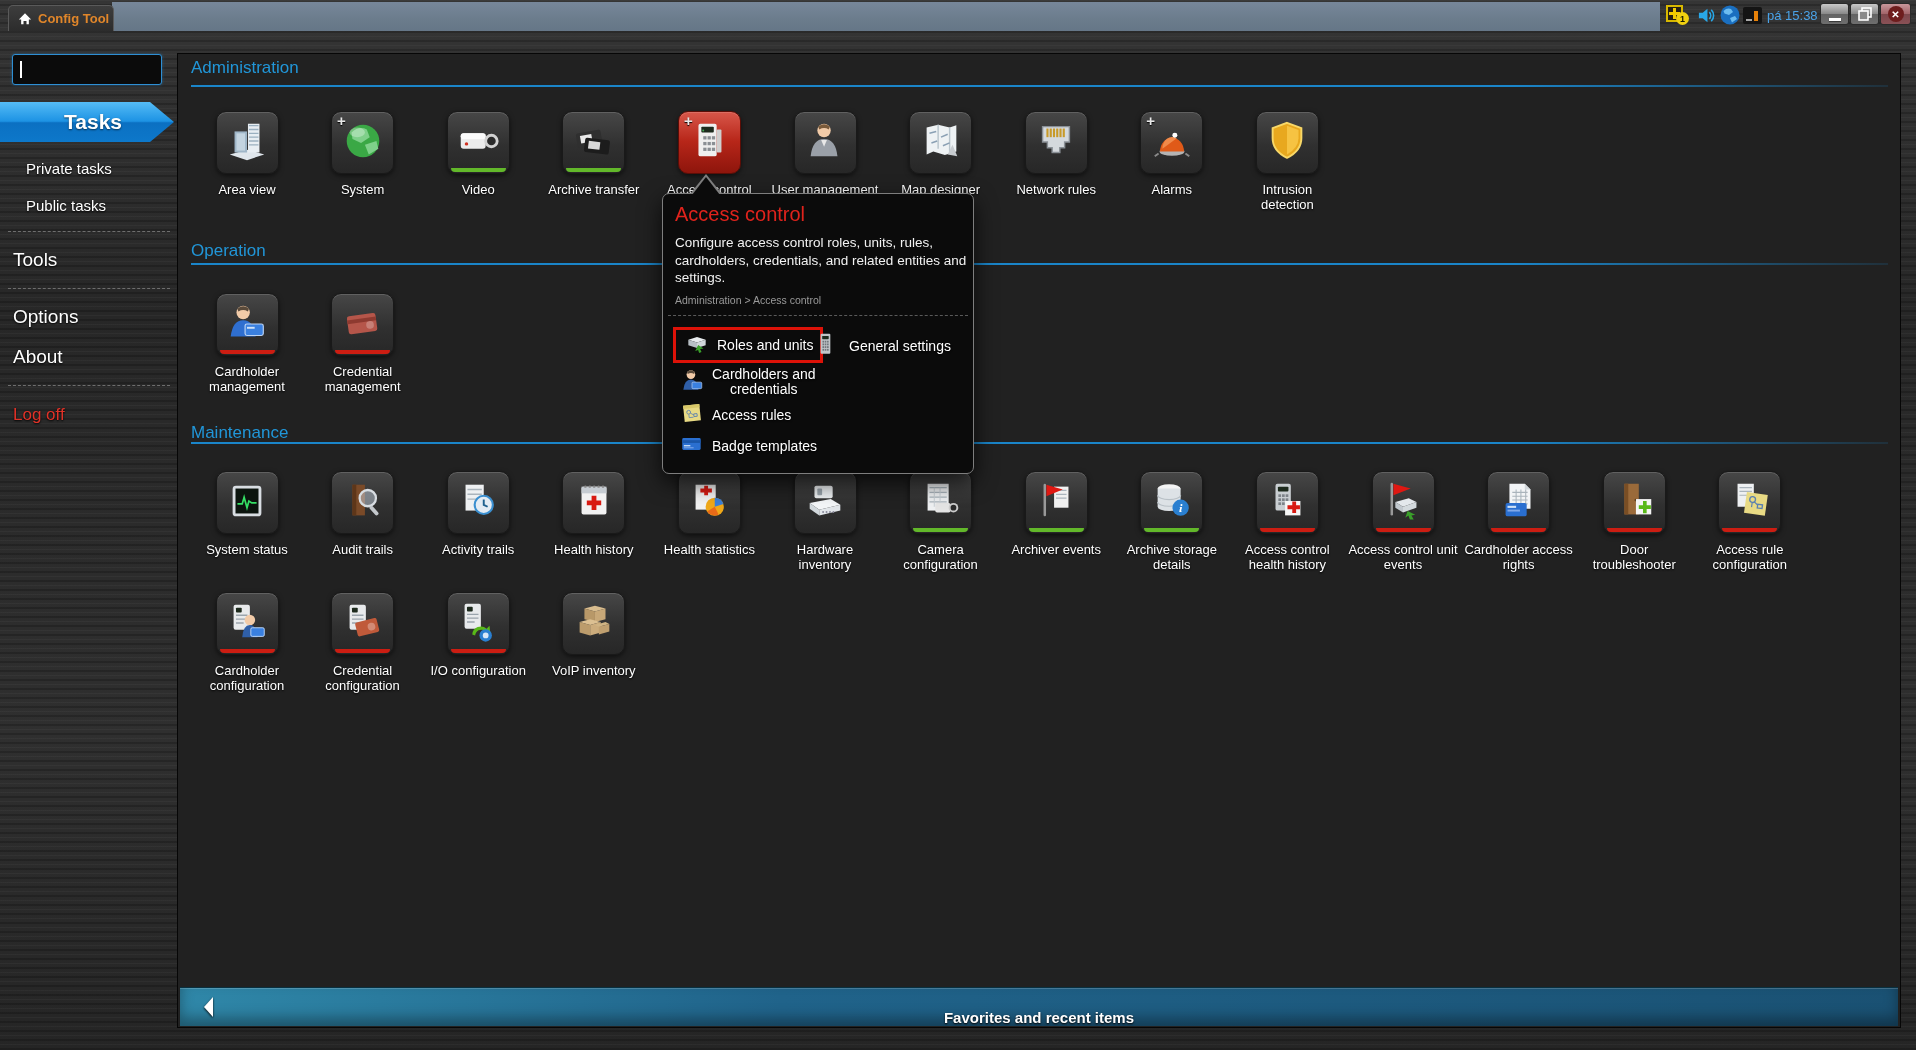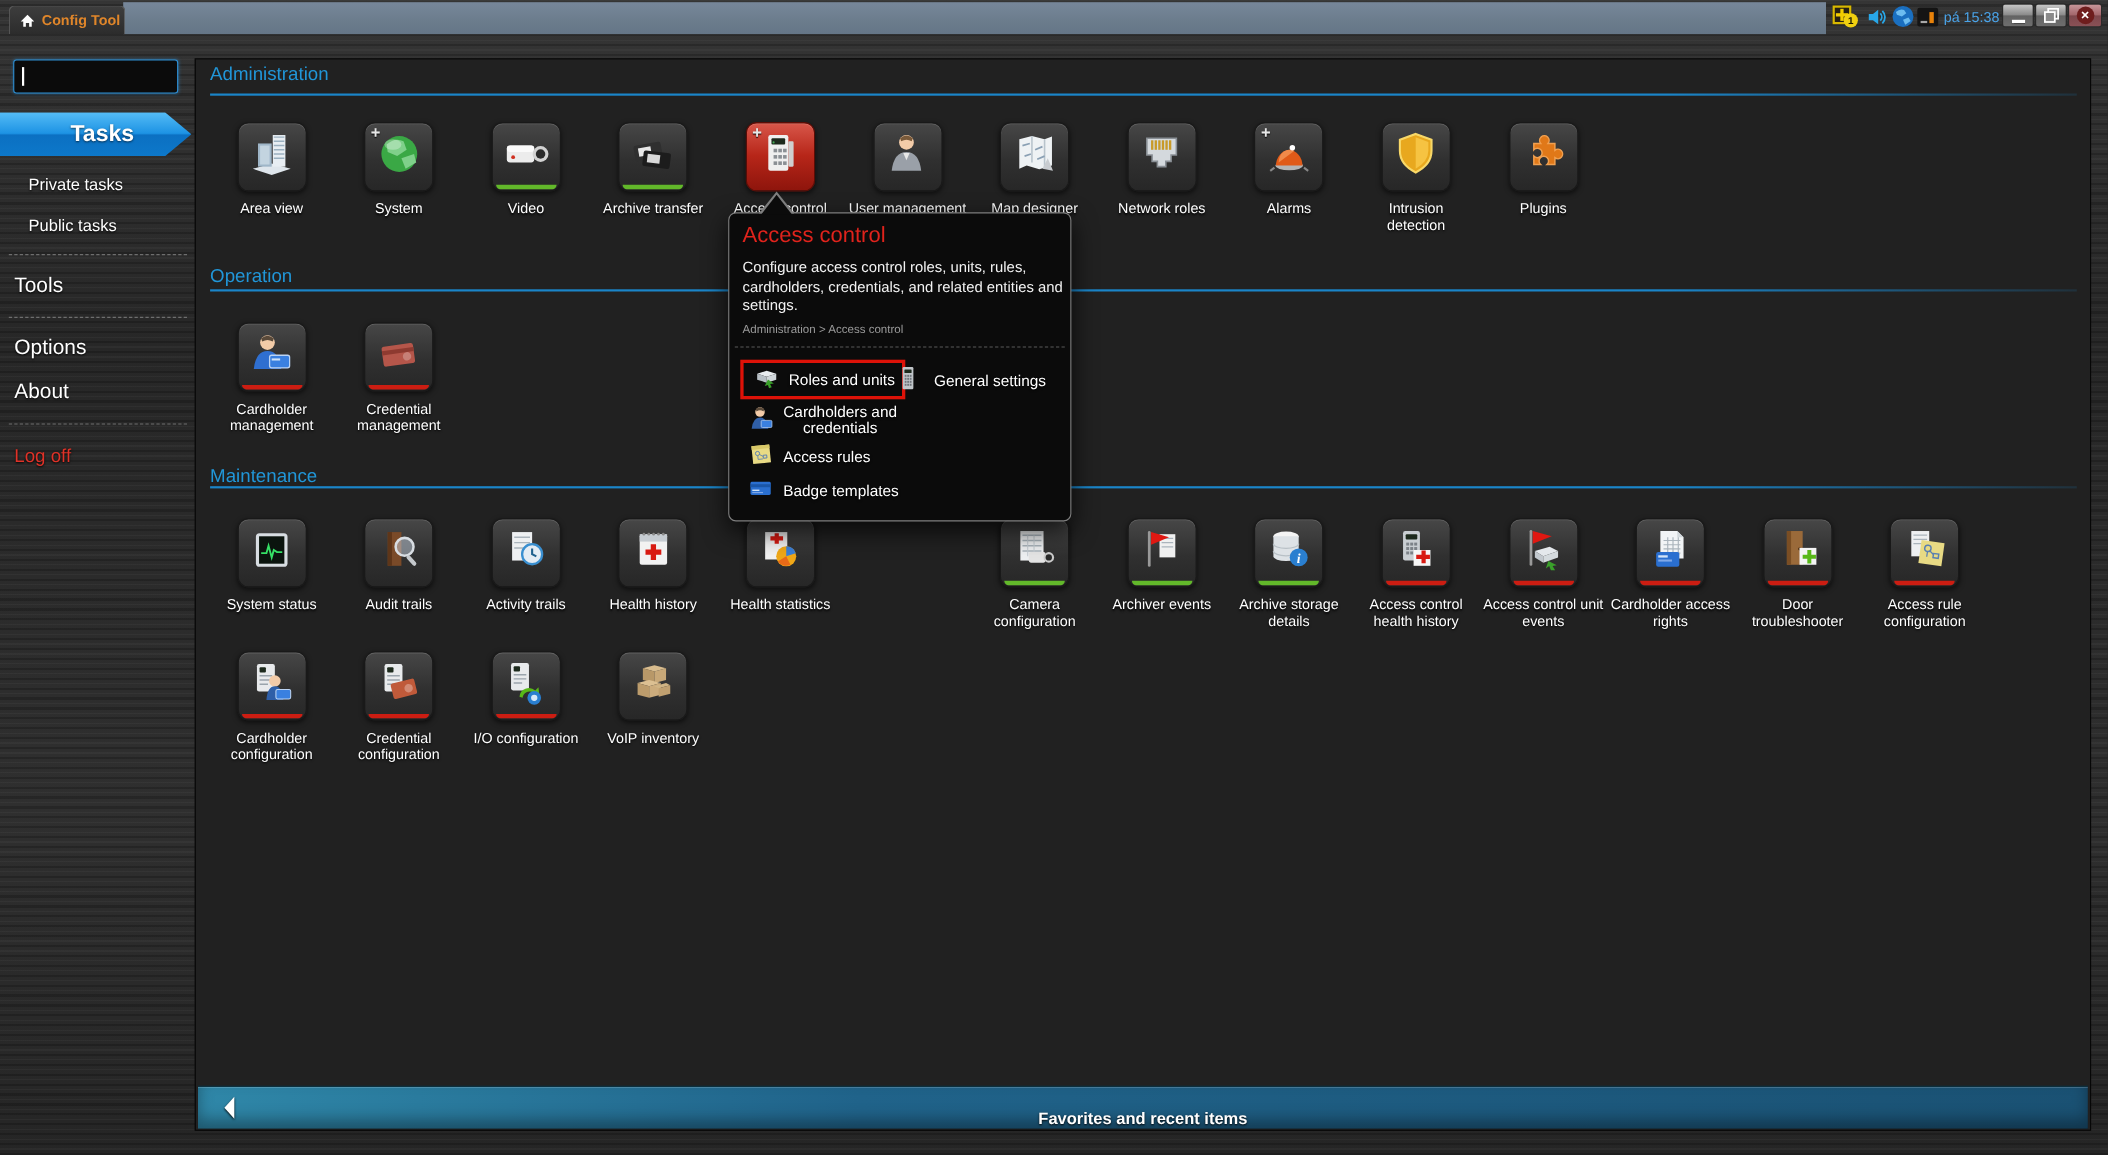--- a/index.html
+++ b/index.html
@@ -313,21 +313,21 @@
             <g fill="#c89a28">
               <rect x="14" y="11" width="2.2" height="9"></rect>
               <rect x="17.4" y="11" width="2.2" height="9"></rect>
               <rect x="20.8" y="11" width="2.2" height="9"></rect>
               <rect x="24.2" y="11" width="2.2" height="9"></rect>
               <rect x="27.6" y="11" width="2.2" height="9"></rect>
               <rect x="31" y="11" width="2.2" height="9"></rect>
             </g>
           </svg></span>
       </div>
-      <div class="tile-label">Network roles</div>
+      <div class="tile-label">Network rules</div>
     </div>
     <div class="tile-wrap" style="left: 935.8px; top: 57px;">
       <div class="tile">
         <span class="gl"><svg viewBox="0 0 48 48">
             <ellipse cx="24" cy="35" rx="13" ry="4.5" fill="#b4b4b4"></ellipse>
             <path d="M11.5 35 A12.5 14.5 0 0 1 36.5 35 Z" fill="#e05a18"></path>
             <path d="M14 32 A10.5 12 0 0 1 29 21 Z" fill="#f08a4a"></path>
             <circle cx="27" cy="18" r="2.6" fill="#fff"></circle>
             <path d="M10 37 l-4 3 M38 37 l4 3" stroke="#888" stroke-width="2"></path>
           </svg></span>
@@ -336,28 +336,20 @@
       <div class="tile-label">Alarms</div>
     </div>
     <div class="tile-wrap" style="left: 1051.4px; top: 57px;">
       <div class="tile">
         <span class="gl"><svg viewBox="0 0 48 48">
             <path d="M24 5 L39 10.5 V21 Q39 34 24 41.5 Q9 34 9 21 V10.5 Z" fill="#e8a81e" stroke="#f8d868" stroke-width="2"></path>
             <path d="M24 8 L36 12.5 V21 Q36 31 24 38 Z" fill="#f6c342"></path>
           </svg></span>
       </div>
       <div class="tile-label">Intrusion<br>detection</div>
-    </div>
-    <div class="tile-wrap" style="left: 1167px; top: 57px;">
-      <div class="tile">
-        <span class="gl"><svg viewBox="0 0 48 48">
-            <path d="M15 14 H21.5 A4.5 4.5 0 1 1 28.5 14 H35 V20.5 A4.5 4.5 0 1 1 35 27.5 V34 H27.5 A4.5 4.5 0 1 0 21.5 34 H15 V26 A4.5 4.5 0 1 0 15 20 Z" fill="#e07818" stroke="#f0a050" stroke-width="1.4"></path>
-          </svg></span>
-      </div>
-      <div class="tile-label">Plugins</div>
     </div>
     <div class="sec-header" style="top: 187px;">Operation</div>
     <div class="sec-line" style="top: 209px;"></div>
     <div class="tile-wrap" style="left: 11px; top: 239px;">
       <div class="tile">
         <span class="gl"><svg viewBox="0 0 48 48">
             <circle cx="20" cy="13" r="7" fill="#f2cba8"></circle>
             <path d="M14 9 Q20 4 26 9 L25 12 Q20 9 15 12 Z" fill="#5a4a3a"></path>
             <path d="M7 38 Q9 21 20 21 Q31 21 33 38 Z" fill="#2f6fd0"></path>
             <rect x="22" y="25" width="19" height="12" rx="2" fill="#3a80e0" stroke="#bcd4f4" stroke-width="1.2"></rect>
@@ -435,20 +427,38 @@
       <div class="tile">
         <span class="gl"><svg viewBox="0 0 48 48">
             <rect x="10" y="7" width="21" height="26" fill="#f2f2f2"></rect>
             <path d="M15 11 h4 v-3 h4 v3 h4 v4 h-4 v3 h-4 v-3 h-4 z" fill="#d81a12"></path>
             <circle cx="30" cy="30" r="9.5" fill="#f0a818"></circle>
             <path d="M30 30 L30 20.5 A9.5 9.5 0 0 1 39 27 Z" fill="#3a7fd8"></path>
             <path d="M30 30 L22 35 A9.5 9.5 0 0 0 34 38 Z" fill="#e86a18"></path>
           </svg></span>
       </div>
       <div class="tile-label">Health statistics</div>
+    </div>
+    <div class="tile-wrap" style="left: 589px; top: 417px;">
+      <div class="tile">
+        <span class="gl"><svg viewBox="0 0 48 48">
+            <rect x="13" y="8" width="19" height="13" rx="2" fill="#eceff1"></rect>
+            <rect x="16" y="11" width="5" height="7" rx="1" fill="#9aa4ac"></rect>
+            <path d="M8 26 L30 22 L40 28 L18 33 Z" fill="#f4f6f8"></path>
+            <path d="M8 26 L18 33 V39 L8 32 Z" fill="#d2d8dc"></path>
+            <path d="M18 33 L40 28 V34 L18 39 Z" fill="#e2e6ea"></path>
+            <g fill="#889">
+              <circle cx="22" cy="35.5" r="1"></circle>
+              <circle cx="25.6" cy="35.5" r="1"></circle>
+              <circle cx="29.2" cy="35.5" r="1"></circle>
+              <circle cx="32.8" cy="35.5" r="1"></circle>
+            </g>
+          </svg></span>
+      </div>
+      <div class="tile-label">Hardware<br>inventory</div>
     </div>
     <div class="tile-wrap" style="left: 704.6px; top: 417px;">
       <div class="tile">
         <span class="gl"><svg viewBox="0 0 48 48">
             <rect x="10" y="6" width="22" height="28" fill="#eef0f2"></rect>
             <path d="M12 10 h18 M12 15 h18 M12 20 h18 M12 25 h18" stroke="#aab4bc" stroke-width="1.3"></path>
             <path d="M17 10 v20 M23 10 v20" stroke="#c4ccd2" stroke-width="1"></path>
             <rect x="18" y="26" width="16" height="10" rx="2" fill="#e4e4e4"></rect>
             <circle cx="37" cy="31" r="5" fill="#cccccc"></circle>
             <circle cx="37" cy="31" r="3" fill="#2a2a2a"></circle>

